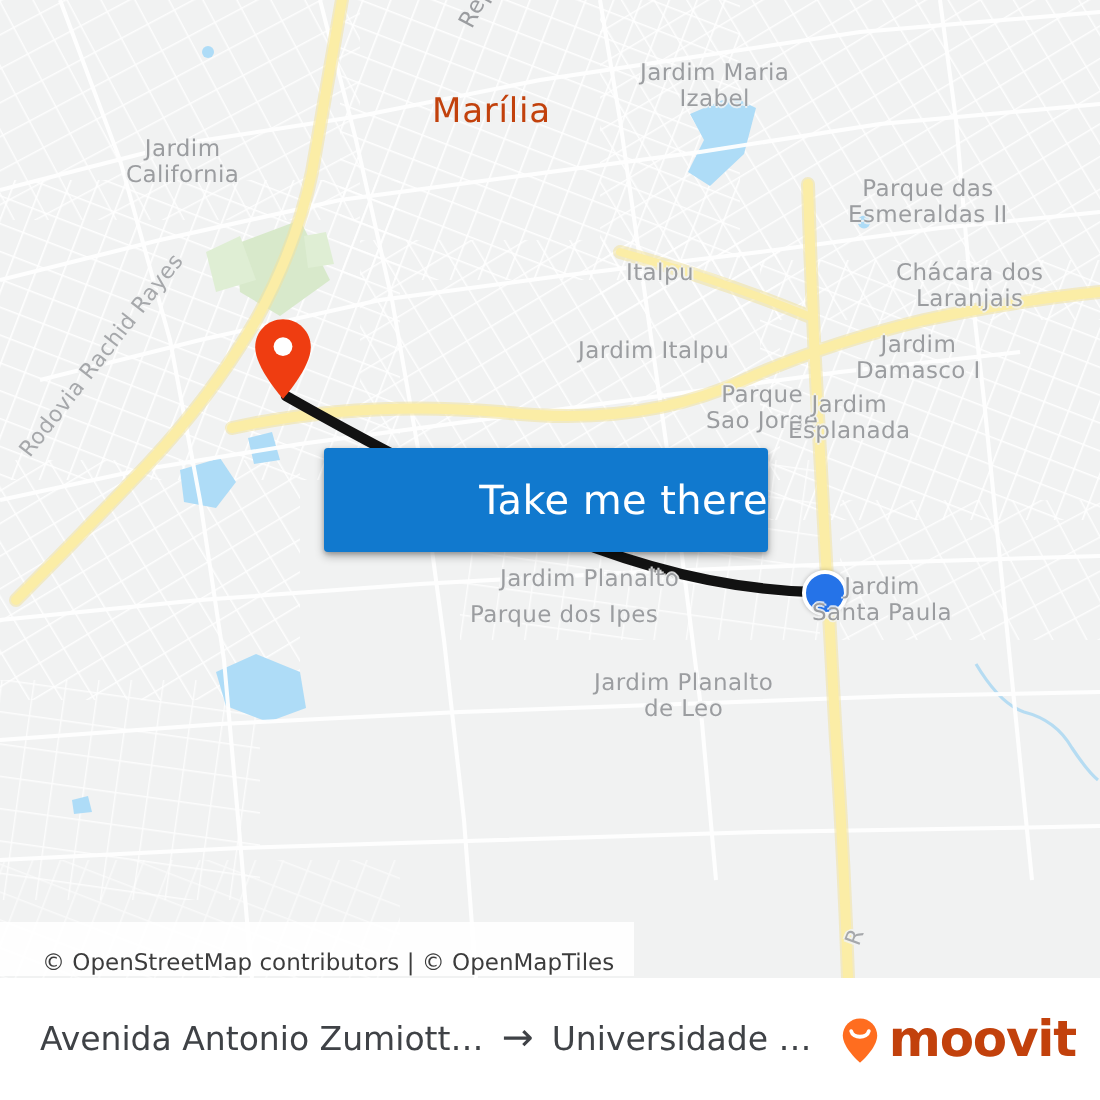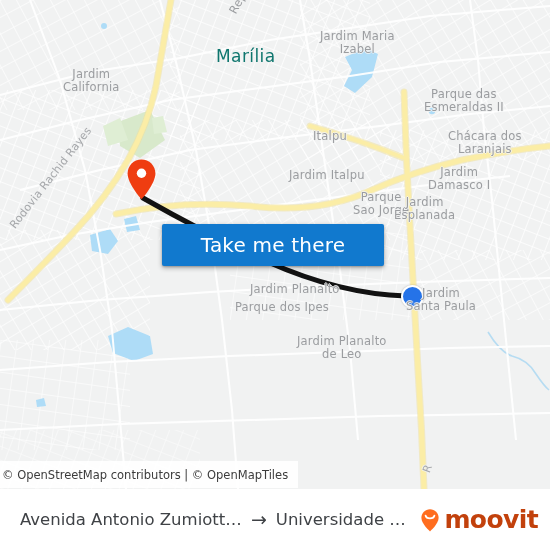--- a/index.html
+++ b/index.html
@@ -49,21 +49,21 @@
     white-space: pre;
     pointer-events: none;
     text-shadow:
        1px  0 0 rgba(241,242,242,.85),
       -1px  0 0 rgba(241,242,242,.85),
        0  1px 0 rgba(241,242,242,.85),
        0 -1px 0 rgba(241,242,242,.85);
   }
   .maplabel.city {
     font-size: 17px;
-    color: #0f766e;
+    color: #c2410c;
     letter-spacing: .4px;
   }
   .maplabel.road {
     color: #a6a8ab;
     font-size: 11px;
   }
 
   
   #origin-pin {
     position: absolute;
@@ -85,43 +85,44 @@
     box-sizing: border-box;
     box-shadow: 0 0 2px rgba(0,0,0,.25);
   }
 
   
   #take-me-there {
     position: absolute;
     left: 162px;
     top: 224px;
     width: 222px;
-    height: 42px;
+    height: 52px;
     background: #1179ce;
     color: #ffffff;
     border: none;
     border-radius: 2px;
     font-family: "DejaVu Sans", sans-serif;
     font-size: 20px;
     letter-spacing: .2px;
     cursor: pointer;
     box-shadow: 0 2px 5px rgba(0,0,0,.30), 0 1px 2px rgba(0,0,0,.18);
     padding: 0;
+    text-align: right;
   }
 
   
   #attribution {
     position: absolute;
     left: 0;
     top: 461px;
     height: 27px;
     background: rgba(255,255,255,.92);
     display: flex;
-    align-items: center;
-    padding: 0 10px 0 2px;
+    align-items: flex-end;
+    padding: 0 10px 0 21px;
     font-family: "DejaVu Sans", sans-serif;
     font-size: 11.5px;
     color: #3c3c3c;
     white-space: pre;
   }
 
   
   #caption-bar {
     position: absolute;
     left: 0;

